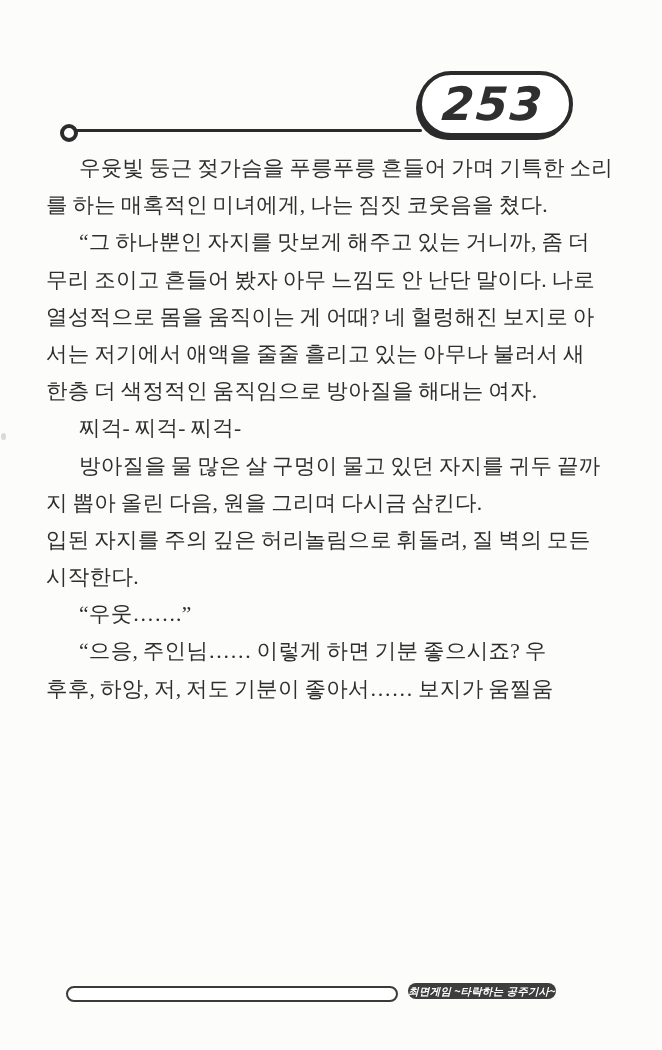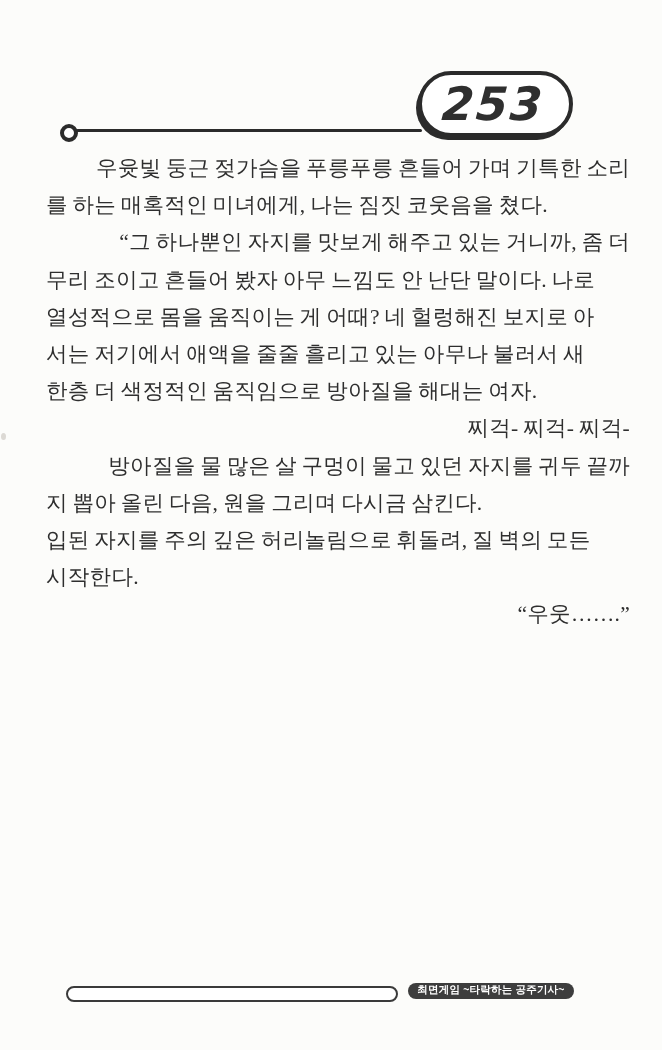--- a/index.html
+++ b/index.html
@@ -78,50 +78,50 @@
     letter-spacing: 0.3px;
     word-spacing: -1px;
     color: #2e2e2e;
   }
   .line {
     white-space: nowrap;
     height: 37.2px;
   }
   .line.indent {
     padding-left: 33px;
-    text-align: right;
   }
 
   
   .footer-pill {
     position: absolute;
     left: 66px;
     top: 986px;
     width: 328px;
     height: 12px;
     background: #ffffff;
     border: 2px solid #3a3a3a;
     border-radius: 9px;
   }
   .footer-badge {
     position: absolute;
     left: 408px;
     top: 983px;
-    width: 166px;
+    width: 148px;
     height: 16px;
     background: #3d3d3d;
     border-radius: 8px;
     color: #ffffff;
     font-family: "Liberation Sans", "DejaVu Sans", sans-serif;
     font-size: 10.5px;
     font-weight: bold;
     display: flex;
-    align-items: flex-start;
+    align-items: flex-end;
     justify-content: center;
     letter-spacing: 0.2px;
+    font-style: italic;
   }
 
   
   .scan-speck {
     position: absolute;
     left: 1px;
     top: 433px;
     width: 5px;
     height: 7px;
     background: #dcd9d4;
@@ -148,20 +148,22 @@
       <div class="line">무리 조이고 흔들어 봤자 아무 느낌도 안 난단 말이다. 나로</div>
       <div class="line">열성적으로 몸을 움직이는 게 어때? 네 헐렁해진 보지로 아</div>
       <div class="line">서는 저기에서 애액을 줄줄 흘리고 있는 아무나 불러서 새</div>
       <div class="line">한층 더 색정적인 움직임으로 방아질을 해대는 여자.</div>
       <div class="line indent">찌걱- 찌걱- 찌걱-</div>
       <div class="line indent">방아질을 물 많은 살 구멍이 물고 있던 자지를 귀두 끝까</div>
       <div class="line">지 뽑아 올린 다음, 원을 그리며 다시금 삼킨다.</div>
       <div class="line">입된 자지를 주의 깊은 허리놀림으로 휘돌려, 질 벽의 모든</div>
       <div class="line">시작한다.</div>
       <div class="line indent">“우웃…….”</div>
+      <div class="line indent">“으응, 주인님…… 이렇게 하면 기분 좋으시죠? 우</div>
+      <div class="line">후후, 하앙, 저, 저도 기분이 좋아서…… 보지가 움찔움</div>
     </div>
 
   <div class="footer-pill"></div>
   <div class="footer-badge">
     <span>최면게임 ~타락하는 공주기사~</span>
   </div>
 
 </div>
 
 </body></html>

